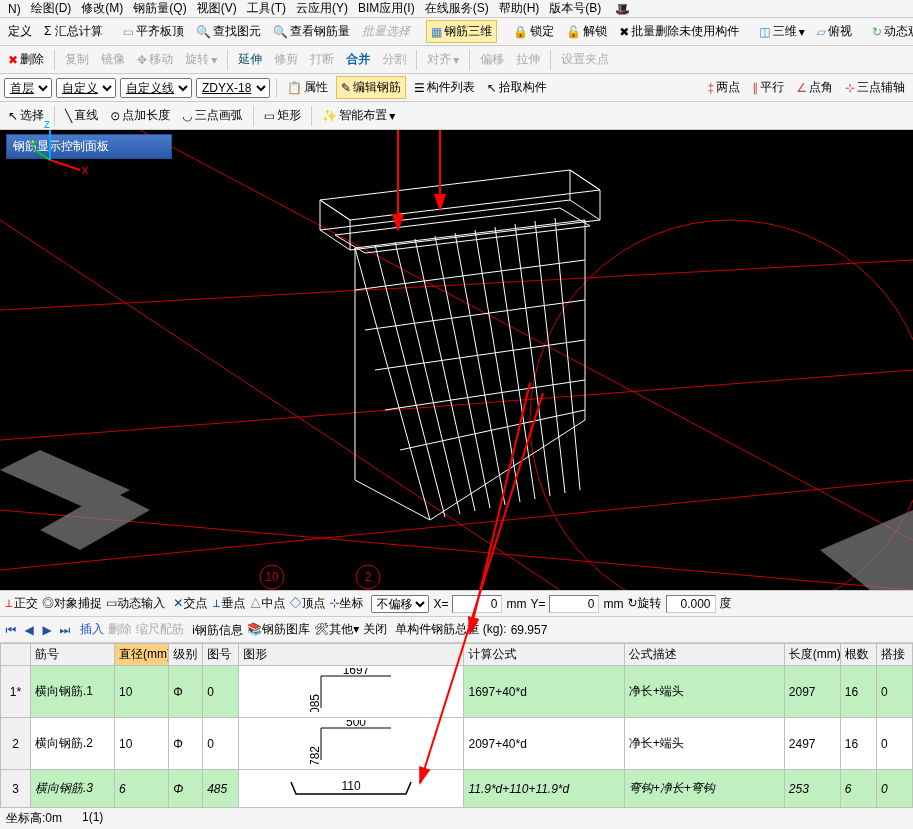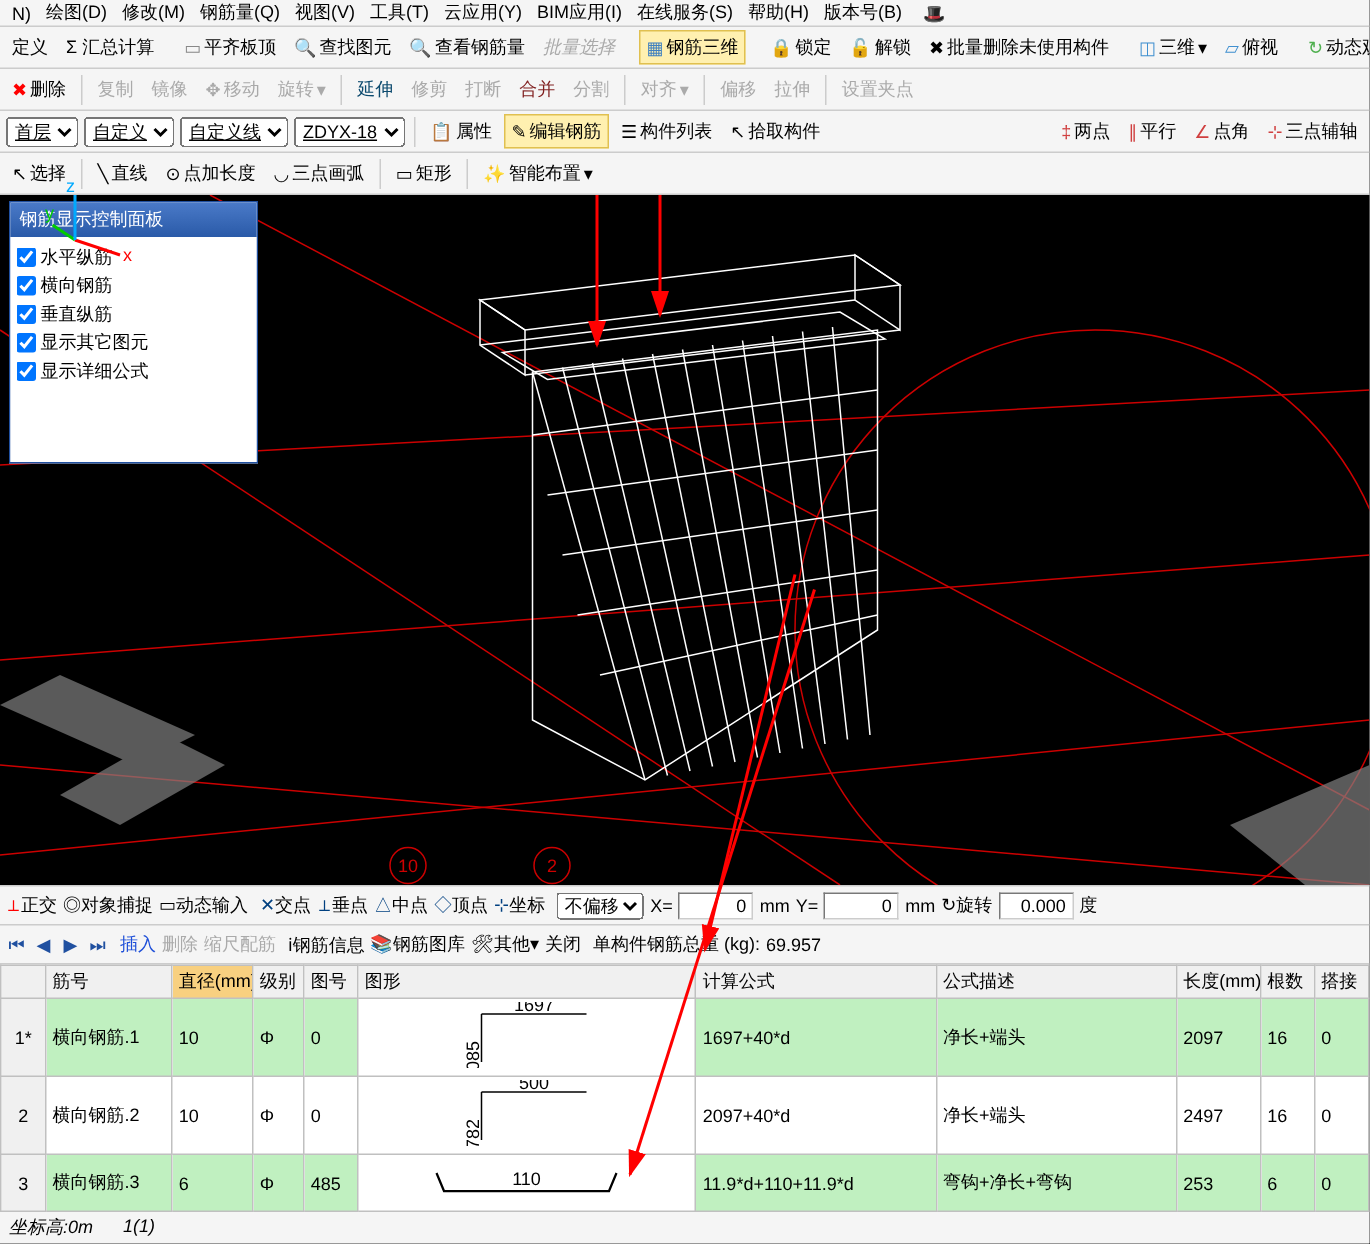--- a/index.html
+++ b/index.html
@@ -32,28 +32,28 @@
 .media-toolbar { background: #f5f5f5; padding: 2px 4px; display: flex; gap: 4px; align-items: center; border-top: 1px solid #ccc; height: 26px; }
 .media-btn { width: 14px; height: 14px; display: inline-flex; align-items: center; justify-content: center; cursor: pointer; color: #2050a0; }
 
 .grid { background: #fff; border-top: 1px solid #ccc; }
 .grid table { border-collapse: collapse; width: 100%; table-layout: fixed; }
 .grid th, .grid td { border: 1px solid #c0c0c0; padding: 2px 4px; font-size: 12px; text-align: left; overflow: hidden; white-space: nowrap; }
 .grid th { background: #f0f0f0; font-weight: normal; text-align: left; }
 .grid th.diam { background: #f8d080; }
 .grid td.rownum { background: #f0f0f0; text-align: center; }
 .grid tr.r1 td:not(.rownum):not(.shape-cell) { background: #c0f0c0; }
-.grid tr.r3 td:not(.rownum):not(.shape-cell) { background: #c0f0c0; }
+.grid tr.r3 td:not(.rownum):not(.shape-cell) { background: #c0f0c0; font-style: italic; }
 .grid td.shape-cell { text-align: center; position: relative; height: 48px; }
 .grid tr.r3 td.shape-cell { height: 36px; }
 
 .red-arrow { stroke: red; stroke-width: 2; fill: none; }
 .arrowhead { fill: red; }
 
-.footer-status { padding: 2px 6px; background: #f5f5f5; font-size: 12px; display:flex; gap:20px;font-style:italic;}
+.footer-status { padding: 2px 6px; background: #f5f5f5; font-size: 12px; display:flex; gap:20px;}
 </style>
 </head>
 <body>
 
 <div class="menubar">
   <span>N)</span>
   <span>绘图(D)</span>
   <span>修改(M)</span>
   <span>钢筋量(Q)</span>
   <span>视图(V)</span>
@@ -136,21 +136,21 @@
   <span class="sep"></span>
   <span class="btn" style="color:#0c4a6e;">
       <span>延伸</span>
     </span>
   <span class="btn" style="color:#aaa;">
       <span>修剪</span>
     </span>
   <span class="btn" style="color:#aaa;">
       <span>打断</span>
     </span>
-  <span class="btn" style="color:#7f1d1d;">
+  <span class="btn" style="color:#0369a1;font-weight:bold;">
       <span>合并</span>
     </span>
   <span class="btn" style="color:#aaa;">
       <span>分割</span>
     </span>
   <span class="sep"></span>
   <span class="btn" style="color:#aaa;"><span>对齐</span>▾</span>
   <span class="sep"></span>
   <span class="btn" style="color:#aaa;">
       <span>偏移</span>
@@ -289,42 +289,20 @@
         <path d="M0,0 L0,6 L9,3 z" class="arrowhead"></path>
       </marker>
     </defs>
     <line x1="398" y1="0" x2="398" y2="100" class="red-arrow" marker-end="url(#ah)"></line>
     <line x1="440" y1="0" x2="440" y2="80" class="red-arrow" marker-end="url(#ah)"></line>
   </svg>
 
   
   <div class="panel">
     <div class="panel-header">钢筋显示控制面板</div>
-    <div class="panel-body">
-      <label>
-          <input type="checkbox" checked="" style="">
-          <span>水平纵筋</span>
-        </label>
-      <label>
-          <input type="checkbox" checked="" style="">
-          <span>横向钢筋</span>
-        </label>
-      <label>
-          <input type="checkbox" checked="" style="">
-          <span>垂直纵筋</span>
-        </label>
-      <label>
-          <input type="checkbox" checked="" style="">
-          <span>显示其它图元</span>
-        </label>
-      <label>
-          <input type="checkbox" checked="" style="">
-          <span>显示详细公式</span>
-        </label>
-    </div>
   </div>
 
   
   <svg class="axis-gizmo" width="60" height="60">
     <line x1="20" y1="40" x2="50" y2="50" stroke="red" stroke-width="2"></line>
     <text x="52" y="54" fill="red" font-size="11">x</text>
     <line x1="20" y1="40" x2="5" y2="30" stroke="#00cc00" stroke-width="2"></line>
     <text x="0" y="26" fill="#00cc00" font-size="11">y</text>
     <line x1="20" y1="40" x2="20" y2="10" stroke="#00aaff" stroke-width="2"></line>
     <text x="14" y="8" fill="#00aaff" font-size="11">z</text>

